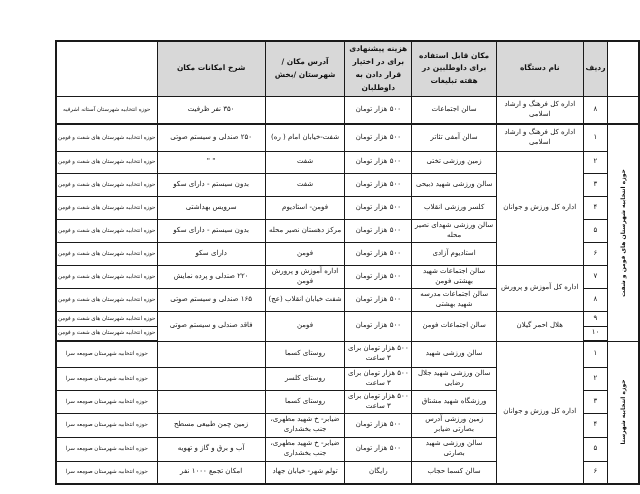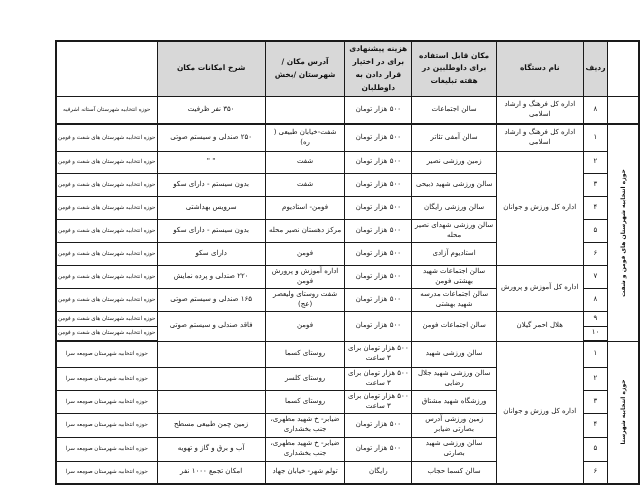--- a/index.html
+++ b/index.html
@@ -62,44 +62,44 @@
     </tr>
 
     <tr style="height:27px">
       <td class="vcell" rowspan="10">
         <span class="vtext">حوزه انتخابیه شهرستان های فومن و شفت</span>
       </td>
       <td>۱</td>
       <td>اداره کل فرهنگ و ارشاد اسلامی</td>
       <td>سالن آمفی تئاتر</td>
       <td>۵۰۰ هزار تومان</td>
-      <td>شفت-خیابان طبیعی ( ره)</td>
+      <td>شفت-خیابان امام ( ره)</td>
       <td>۲۵۰ صندلی و سیستم صوتی</td>
       <td class="hoze">حوزه انتخابیه شهرستان های شفت و فومن</td>
     </tr>
     <tr style="height:22px">
       <td>۲</td>
       <td rowspan="5">اداره کل ورزش و جوانان</td>
-      <td>زمین ورزشی نصیر</td>
+      <td>زمین ورزشی تختی</td>
       <td>۵۰۰ هزار تومان</td>
       <td>شفت</td>
       <td>" "</td>
       <td class="hoze">حوزه انتخابیه شهرستان های شفت و فومن</td>
     </tr>
     <tr style="height:23px">
       <td>۳</td>
       <td>سالن ورزشی شهید ذبیحی</td>
       <td>۵۰۰ هزار تومان</td>
       <td>شفت</td>
       <td>بدون سیستم - دارای سکو</td>
       <td class="hoze">حوزه انتخابیه شهرستان های شفت و فومن</td>
     </tr>
     <tr style="height:23px">
       <td>۴</td>
-      <td>سالن ورزشی رایگان</td>
+      <td>کلسر ورزشی انقلاب</td>
       <td>۵۰۰ هزار تومان</td>
       <td>فومن- استادیوم</td>
       <td>سرویس بهداشتی</td>
       <td class="hoze">حوزه انتخابیه شهرستان های شفت و فومن</td>
     </tr>
     <tr style="height:23px">
       <td>۵</td>
       <td>سالن ورزشی شهدای نصیر محله</td>
       <td>۵۰۰ هزار تومان</td>
       <td>مرکز دهستان نصیر محله</td>
@@ -120,21 +120,21 @@
       <td>سالن اجتماعات شهید بهشتی فومن</td>
       <td>۵۰۰ هزار تومان</td>
       <td>اداره آموزش و پرورش فومن</td>
       <td>۲۲۰ صندلی و پرده نمایش</td>
       <td class="hoze">حوزه انتخابیه شهرستان های شفت و فومن</td>
     </tr>
     <tr style="height:23px">
       <td>۸</td>
       <td>سالن اجتماعات مدرسه شهید بهشتی</td>
       <td>۵۰۰ هزار تومان</td>
-      <td>شفت روستای ولیعصر (عج)</td>
+      <td>شفت خیابان انقلاب (عج)</td>
       <td>۱۶۵ صندلی و سیستم صوتی</td>
       <td class="hoze">حوزه انتخابیه شهرستان های شفت و فومن</td>
     </tr>
     <tr style="height:15px">
       <td>۹</td>
       <td rowspan="2">هلال احمر گیلان</td>
       <td rowspan="2">سالن اجتماعات فومن</td>
       <td rowspan="2">۵۰۰ هزار تومان</td>
       <td rowspan="2">فومن</td>
       <td rowspan="2">فاقد صندلی و سیستم صوتی</td>

